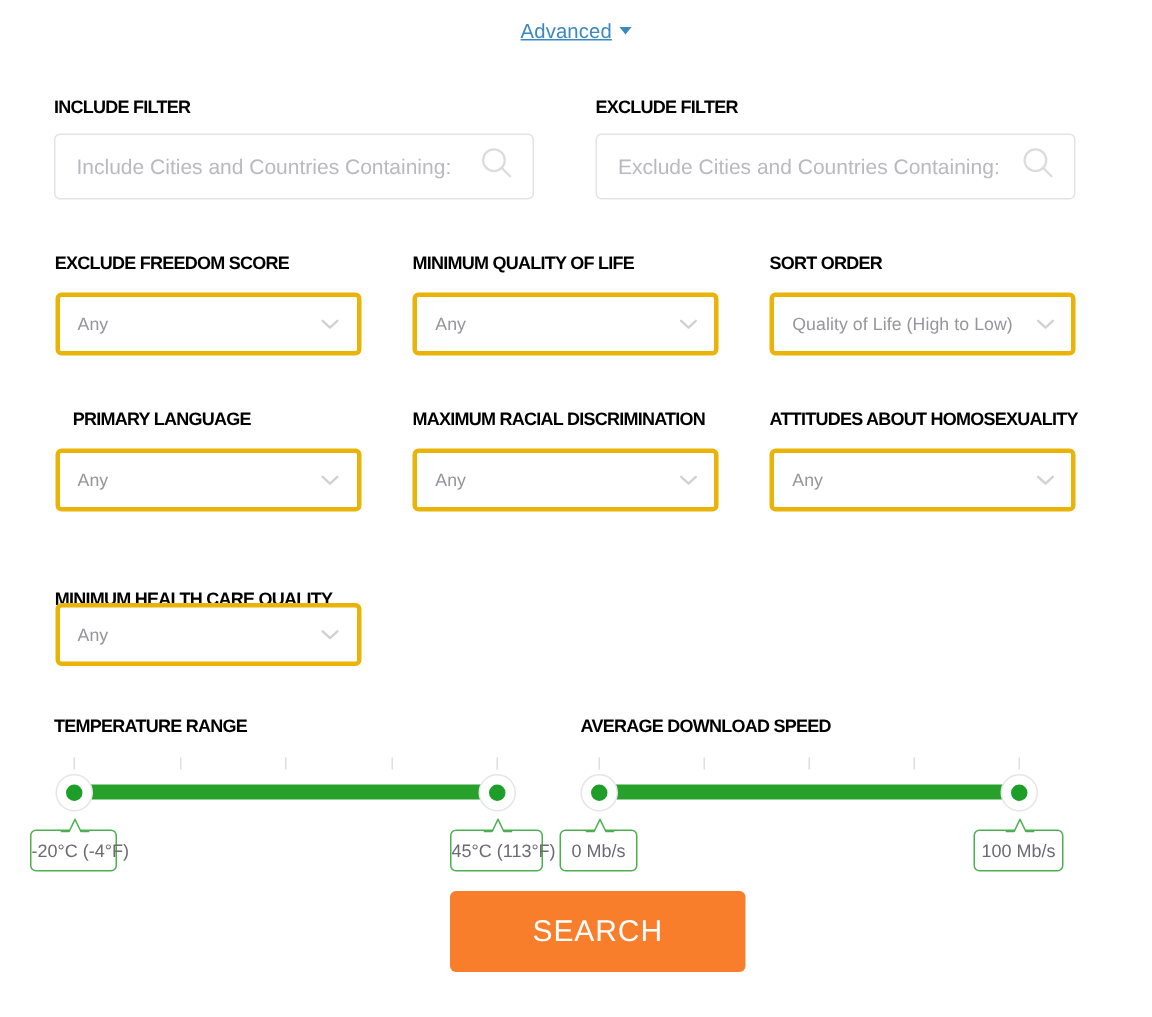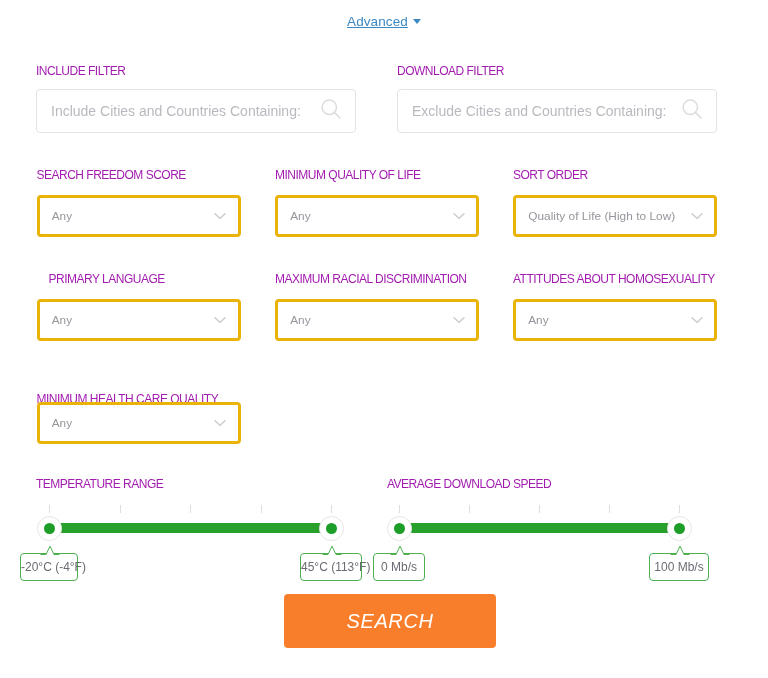--- a/index.html
+++ b/index.html
@@ -19,21 +19,21 @@
     cursor:pointer;letter-spacing:0.1px;
   }
   .caret{
     display:inline-block;width:0;height:0;margin-left:5px;vertical-align:2px;
     border-left:4px solid transparent;border-right:4px solid transparent;
     border-top:5px solid #3b88c3;
   }
 
   
   .flabel{
-    position:absolute;color:#a21caf;font-size:12px;font-weight:normal;
+    position:absolute;color:#000000;font-size:12px;font-weight:bold;
     letter-spacing:-0.5px;white-space:nowrap;line-height:12px;
   }
 
   
   .tinput{
     position:absolute;background:#fff;border:1px solid #e3e3e3;border-radius:4px;
     box-sizing:border-box;
     text-align:right;
   }
   .tinput .ph{
@@ -95,33 +95,33 @@
   <div class="tinput" style="left:36px;top:89px;width:320px;height:44px;">
     <span class="ph">Include Cities and Countries Containing:</span>
     <span class="mag">
       <svg width="24" height="24" viewBox="0 0 24 24" fill="none">
           <circle cx="10.3" cy="10.3" r="7.2" stroke="#dcdcdc" stroke-width="1.5"></circle>
           <line x1="15.6" y1="15.6" x2="21" y2="21" stroke="#dcdcdc" stroke-width="1.5" stroke-linecap="round"></line>
         </svg>
     </span>
   </div>
 
-  <div class="flabel" style="left:397px;top:65px;">DOWNLOAD FILTER</div>
+  <div class="flabel" style="left:397px;top:65px;">EXCLUDE FILTER</div>
   <div class="tinput" style="left:397px;top:89px;width:320px;height:44px;">
     <span class="ph">Exclude Cities and Countries Containing:</span>
     <span class="mag">
       <svg width="24" height="24" viewBox="0 0 24 24" fill="none">
           <circle cx="10.3" cy="10.3" r="7.2" stroke="#dcdcdc" stroke-width="1.5"></circle>
           <line x1="15.6" y1="15.6" x2="21" y2="21" stroke="#dcdcdc" stroke-width="1.5" stroke-linecap="round"></line>
         </svg>
     </span>
   </div>
 
   <div id="selects-host">
-      <div class="flabel" style="left: 36.5px; top: 168.5px;">SEARCH FREEDOM SCORE</div>
+      <div class="flabel" style="left: 36.5px; top: 168.5px;">EXCLUDE FREEDOM SCORE</div>
       <div class="sel" style="left: 36.5px; top: 195px; width: 204px; height: 41.5px;">
         <span class="val">Any</span>
         <span class="chev"><svg width="12" height="8" viewBox="0 0 12 8" fill="none">
             <path d="M1.1 1.9 L6 6.4 L10.9 1.9" stroke="#d2d2d2" stroke-width="1.6" stroke-linecap="round" stroke-linejoin="round"></path>
           </svg></span>
       </div>
       <div class="flabel" style="left: 275px; top: 168.5px;">MINIMUM QUALITY OF LIFE</div>
       <div class="sel" style="left: 275px; top: 195px; width: 204px; height: 41.5px;">
         <span class="val">Any</span>
         <span class="chev"><svg width="12" height="8" viewBox="0 0 12 8" fill="none">
@@ -215,15 +215,15 @@
         </div>
         <div class="tip" style="left:649.0px;top:553px;width:60px;">
           <span>100 Mb/s</span>
           <svg class="arrow-o" width="20" height="10" style="left:20px;top:-9px;" viewBox="0 0 20 10" fill="none">
             <path d="M0.5 9.5 L6 9.5 L10 1.2 L14 9.5 L19.5 9.5" stroke="#4caf50" stroke-width="1" fill="#fff" stroke-linejoin="round"></path>
           </svg>
         </div>
       </div>
     </div>
 
-  <button class="searchbtn" style="left:284px;top:594px;width:212px;height:54px;font-style:italic;">SEARCH</button>
+  <button class="searchbtn" style="left:300px;top:594px;width:197px;height:54px;">SEARCH</button>
 
 </div>
 
 </body></html>

